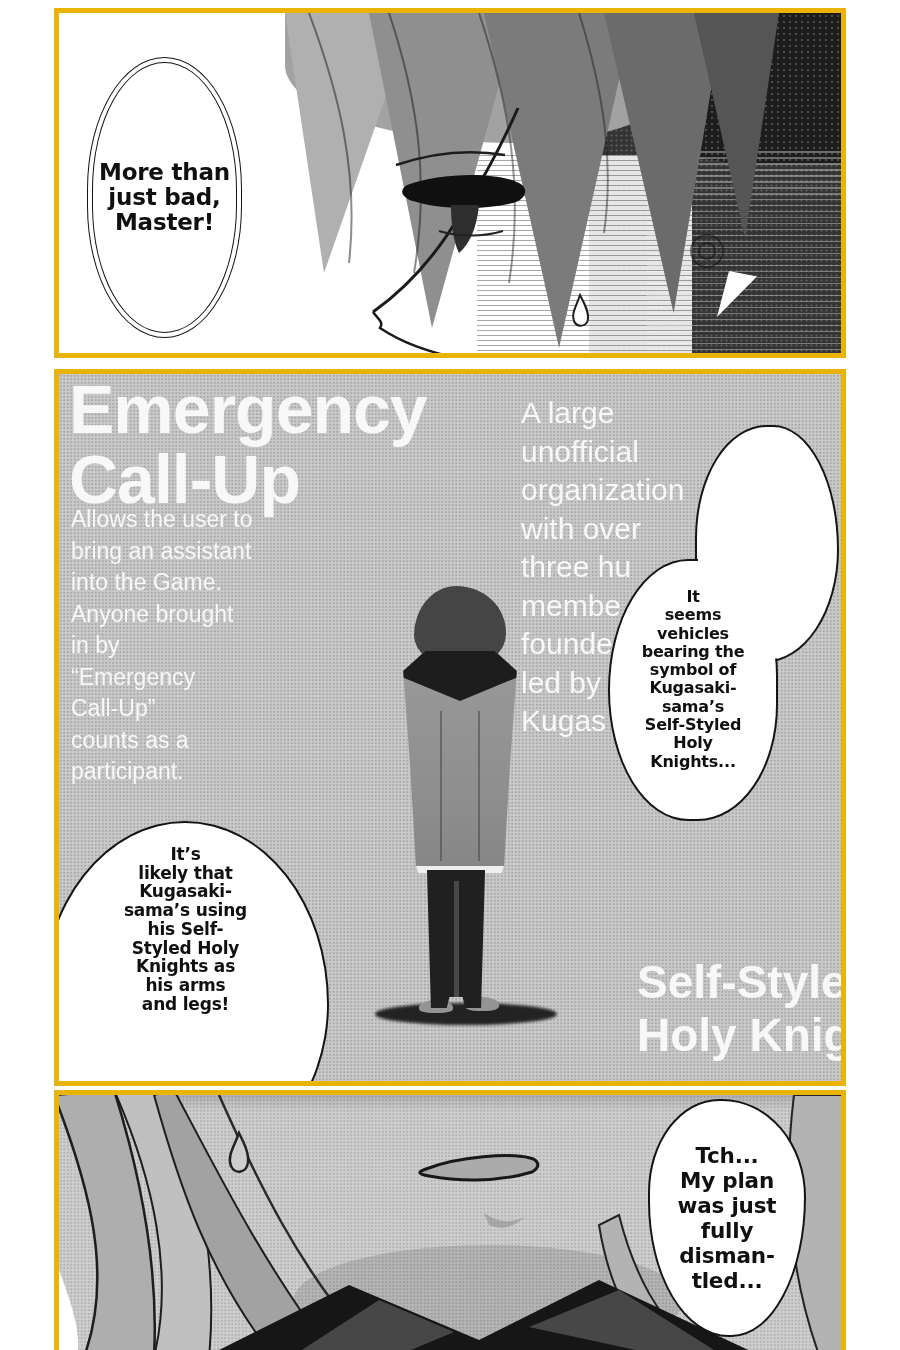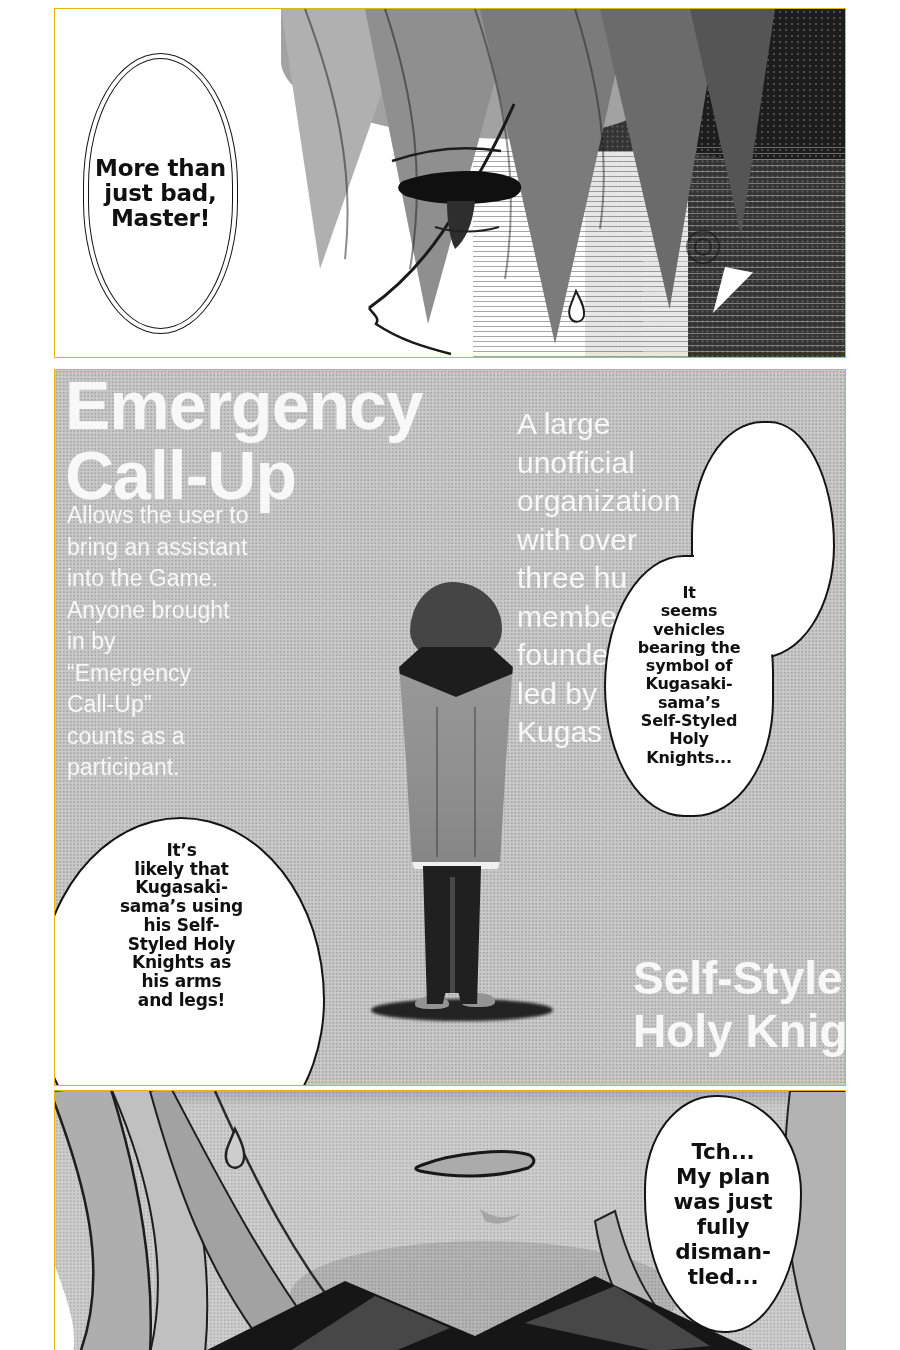--- a/index.html
+++ b/index.html
@@ -1,18 +1,18 @@
 <!DOCTYPE html>
 <html><head>
 <meta charset="utf-8">
 <style>
   html,body{margin:0;padding:0;background:#fff;}
   .page{position:relative;width:900px;height:1350px;background:#fff;overflow:hidden;
         font-family:"Liberation Sans",sans-serif;}
-  .panel{position:absolute;border:1px solid #eab308;overflow:hidden;background:#fff;box-sizing:border-box;}
+  .panel{position:absolute;border:5px solid #eab308;overflow:hidden;background:#fff;box-sizing:border-box;}
   .abs{position:absolute;}
 
   
   .tone{background-color:#c9c9c9;
         background-image:radial-gradient(circle,rgba(100,100,100,.35) .8px,transparent .95px);
         background-size:3.5px 3.5px;}
   .tone-skin{background-color:#cdcdcd;
         background-image:radial-gradient(circle,rgba(110,110,110,.30) .8px,transparent .95px);
         background-size:3.5px 3.5px;}
 
@@ -50,21 +50,21 @@
          border-radius:58% 42% 52% 48%/46% 40% 60% 54%;}
   .b-bad .btext{font-size:24px;line-height:29px;letter-spacing:.5px;}
   .b-bad-tail{left:658px;top:258px;width:40px;height:46px;background:#fff;z-index:9;
          clip-path:polygon(0 100%,30% 0,100% 12%);}
 
   
   .p2{left:54px;top:369px;width:792px;height:717px;}
   .ui-white{position:absolute;color:rgba(251,251,251,.95);white-space:pre-line;z-index:1;}
   .ui-title{left:10px;top:0;font-size:68px;line-height:70px;font-weight:700;letter-spacing:-1px;}
   .ui-desc{left:12px;top:130px;font-size:23px;line-height:31.5px;font-weight:400;}
-  .ui-org{left:462px;top:20px;font-size:30px;line-height:38.5px;font-weight:400;margin-top:15px;}
+  .ui-org{left:462px;top:20px;font-size:30px;line-height:38.5px;font-weight:400;}
   .ui-caption{left:578px;top:582px;font-size:46px;line-height:53px;font-weight:700;width:400px;}
 
   .char-shadow{left:316px;top:629px;width:182px;height:22px;background:#161616;border-radius:50%;
                filter:blur(1.5px);opacity:.92;z-index:2;}
   .char-hair{left:355px;top:212px;width:92px;height:80px;background:#454545;z-index:3;
              border-radius:46% 54% 42% 46%/62% 58% 40% 38%;}
   .char-jacket{left:343px;top:277px;width:116px;height:222px;z-index:3;
              background:linear-gradient(180deg,#9a9a9a,#8d8d8d 70%,#858585);
              clip-path:polygon(20% 0%,80% 0%,99% 9%,93% 52%,88% 97%,86% 100%,14% 100%,12% 97%,7% 52%,1% 9%);}
   .char-yoke{position:absolute;left:0;top:0;width:100%;height:50px;background:#1d1d1d;

